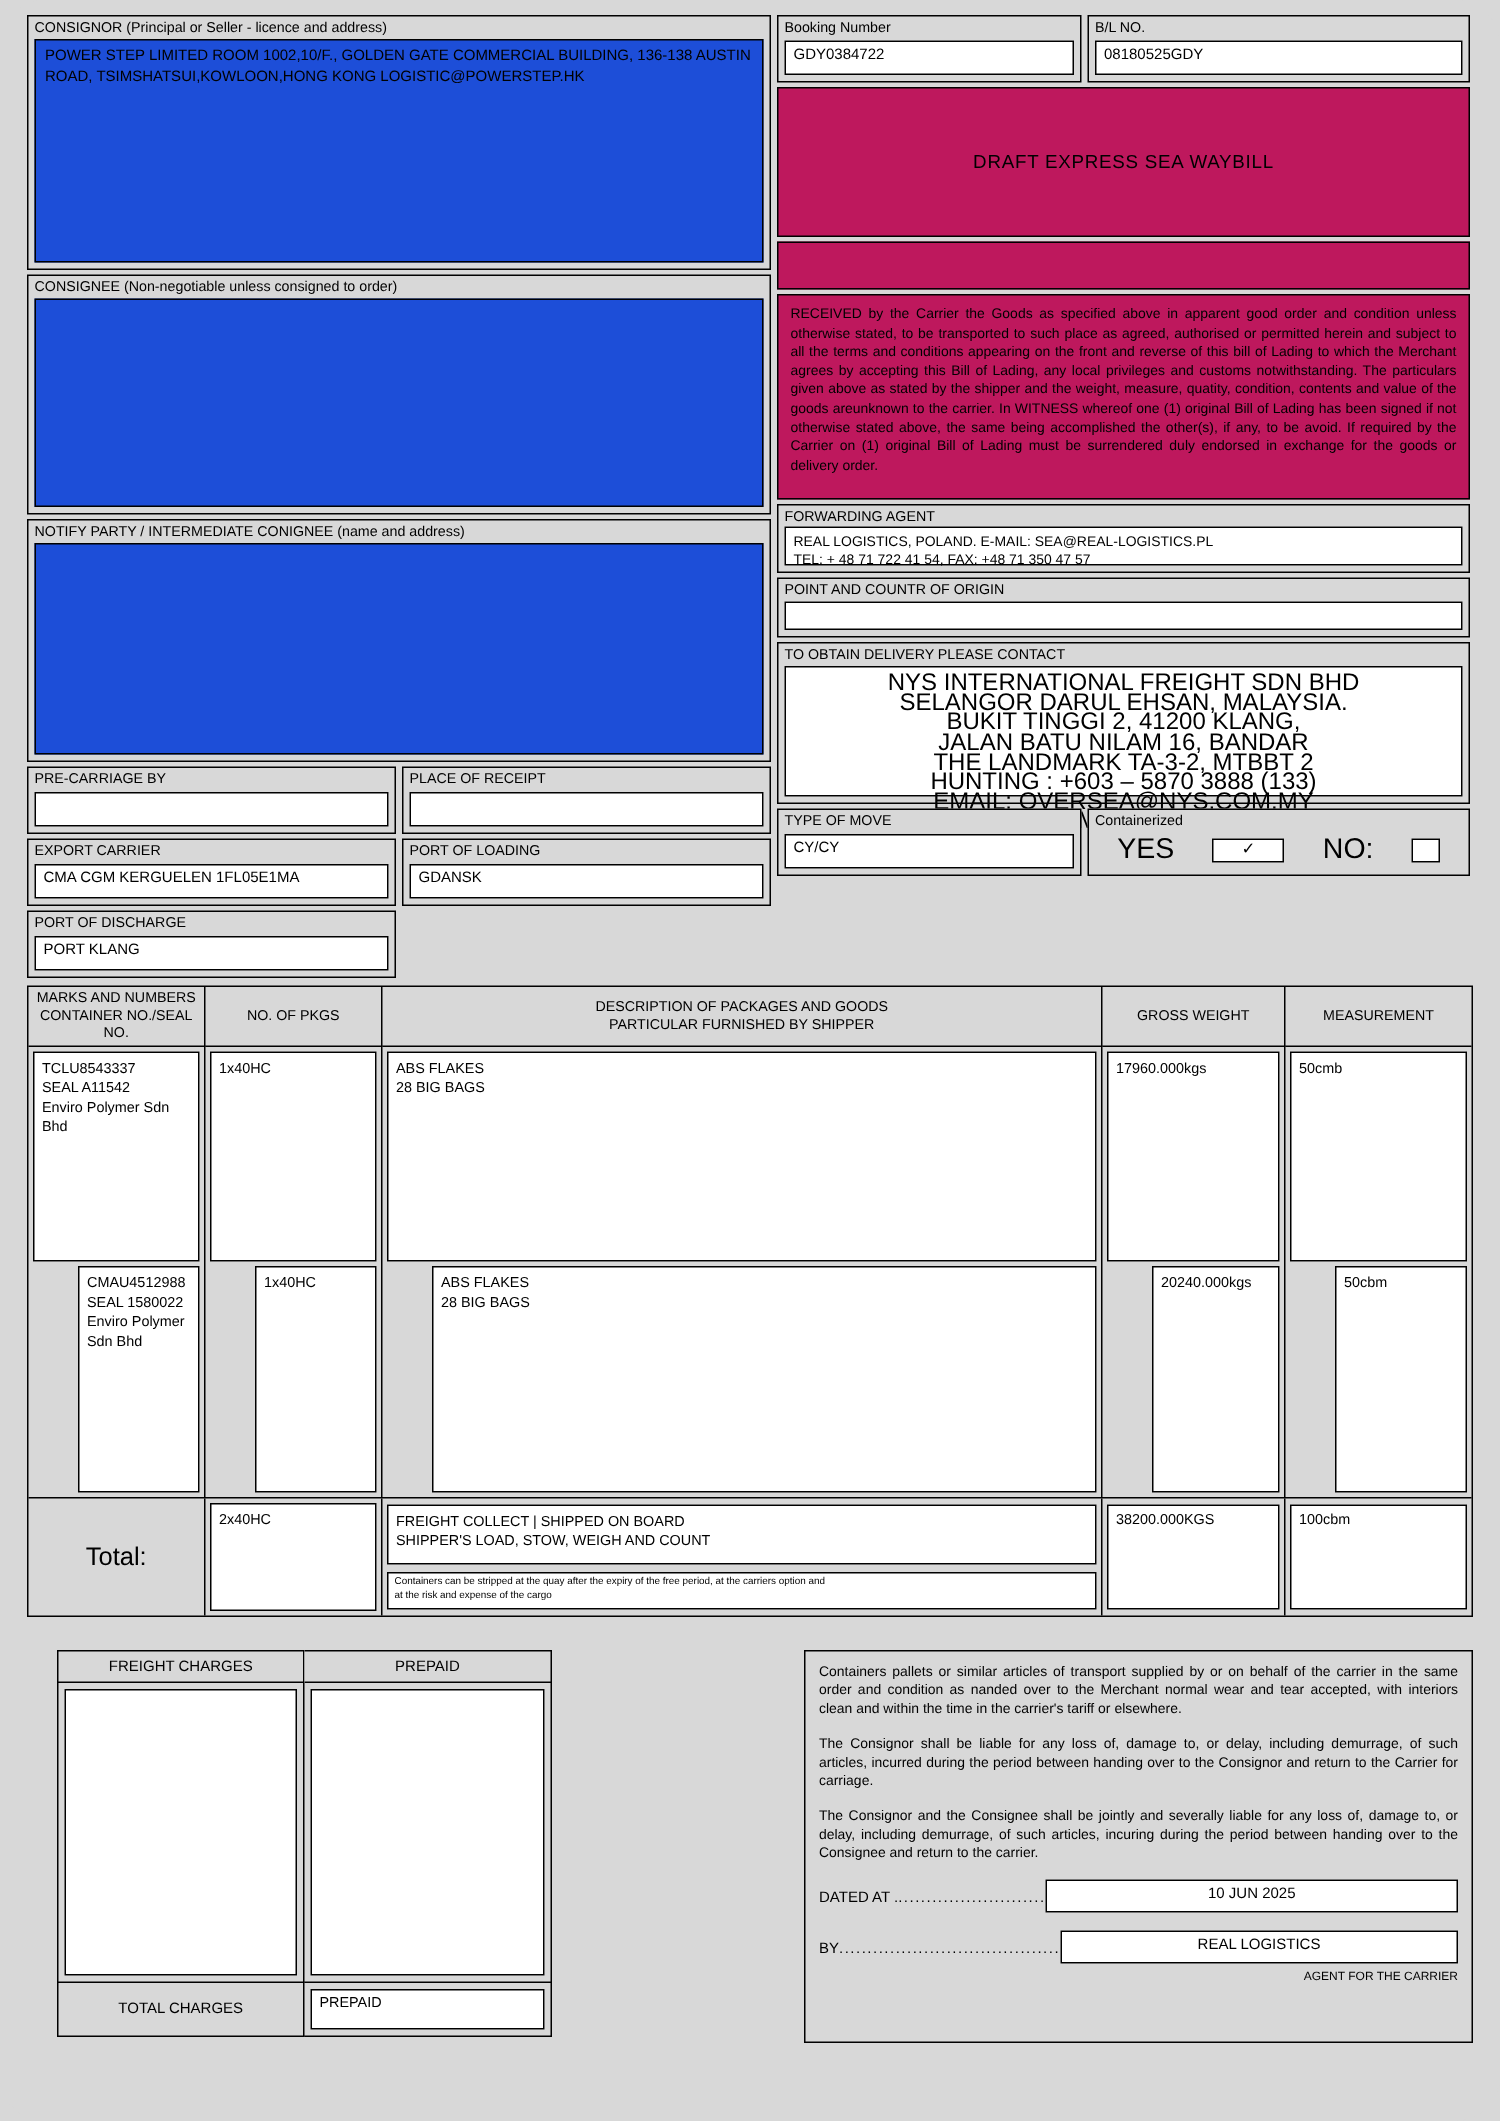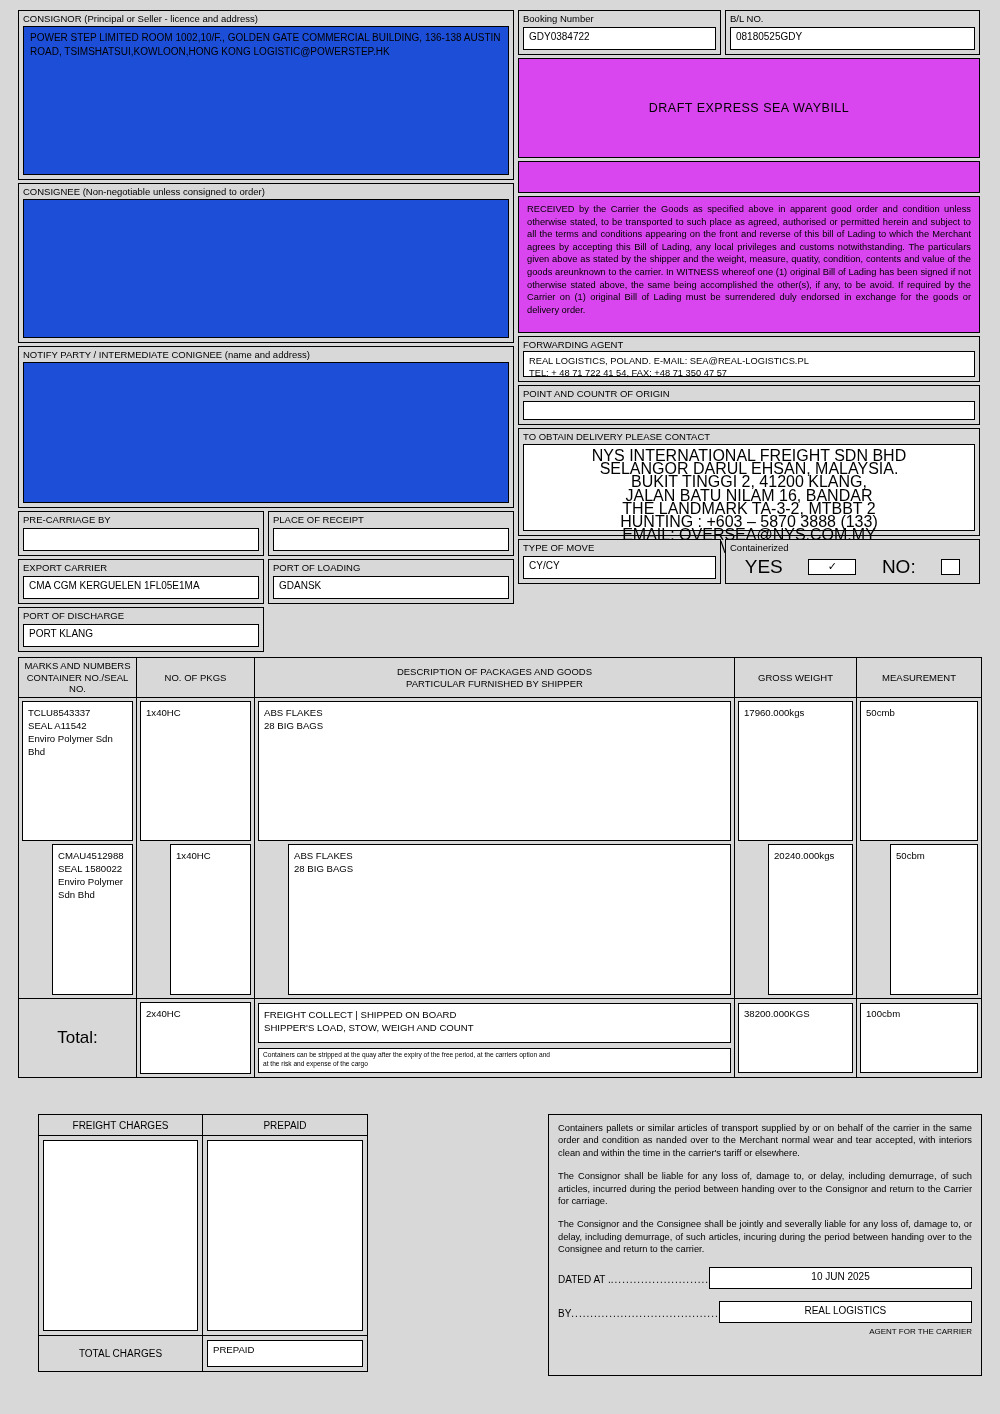--- a/index.html
+++ b/index.html
@@ -21,21 +21,21 @@
     padding: 10px 18px;
     border-radius: 30px;
   }
   .box {
     border: 1px solid #000;
     box-sizing: border-box;
     background: #d8d8d8;
     position: relative;
   }
   .white {
-    background: #d946ef;
+    background: #be185d;
   }
   .lbl {
     font-size: 9.5px;
     padding: 2px 4px 1px 4px;
     line-height: 11px;
     white-space: nowrap;
   }
   .val {
     font-size: 9.5px;
     padding: 3px 5px;
@@ -213,21 +213,21 @@
     padding: 2px 4px; font-size: 6.6px; line-height: 8.5px;
     white-space: pre-line; box-sizing: border-box;
   }
   .tot-val {
     position: absolute; left: 3px; right: 3px; top: 4px; bottom: 4px;
     border: 1px solid #000; background: #fff;
     padding: 4px 5px; font-size: 9.6px; box-sizing: border-box;
   }
 
   
-  .footer { display: flex; gap: 12px; margin-top: 36px; }
+  .footer { display: flex; gap: 0; margin-top: 22px; }
   .charges { width: 330px; margin-left: 20px; }
   .charges-head { display: flex; }
   .charges-head > div {
     border: 1px solid #000;
     height: 22px;
     display: flex; align-items: center; justify-content: center;
     font-size: 10px;
     box-sizing: border-box;
     background: #d8d8d8;
   }

